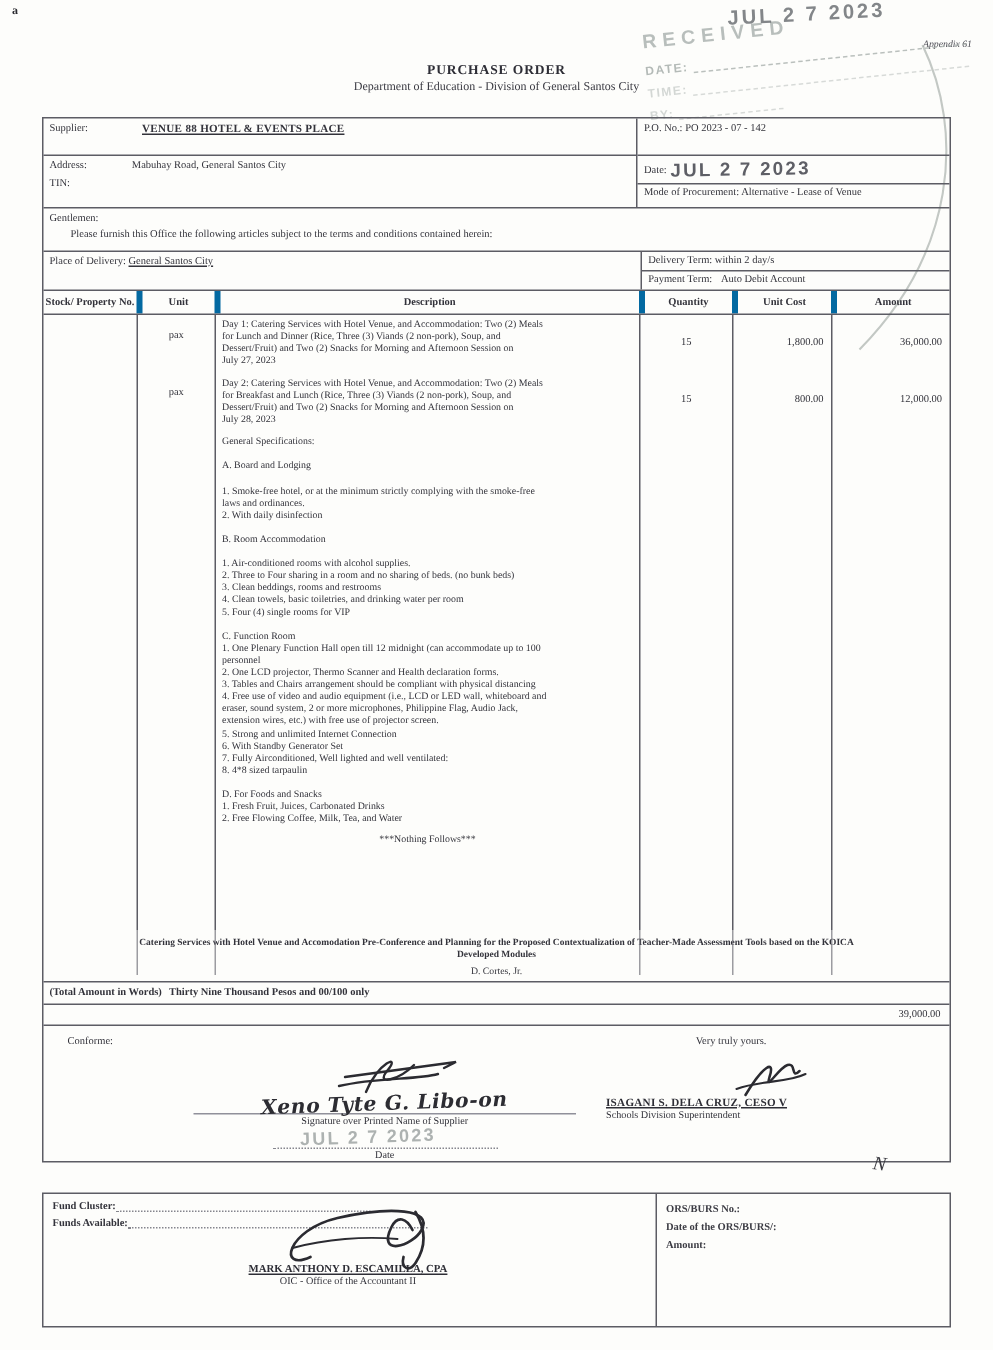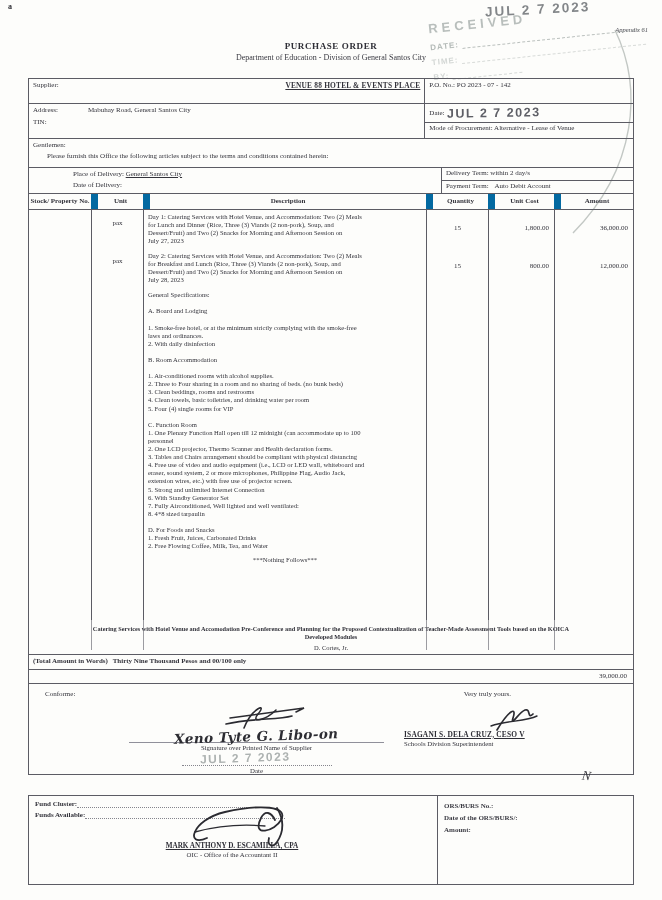--- a/index.html
+++ b/index.html
@@ -32,35 +32,35 @@
   .form{position:absolute;left:28px;top:78px;width:604px;border:1px solid #5c5c64;font-size:7px;}
   .bline{border-top:1px solid #5c5c64;}
   .hgrid{display:flex;}
   .hleft{width:396px;}
   .hright{width:208px;border-left:1px solid #5c5c64;}
   .cellpad{padding:2px 4px;}
   .lblrow{display:flex;align-items:flex-start;}
   .lbl{white-space:nowrap;}
   .supplier-name{font-weight:bold;text-decoration:underline;font-size:7.4px;letter-spacing:.2px;margin-left:36px;}
   .addr-val{margin-left:30px;text-align:right;}
-  .row-supplier{height:20px;justify-content:space-between;}
+  .row-supplier{height:20px;}
   .row-addr{height:30px;}
   .po-row{height:20px;border-bottom:1px solid #5c5c64;padding:2px 4px;}
   .date-row{height:16px;padding:1px 4px;display:flex;align-items:center;}
   .mode-row{border-top:1px solid #5c5c64;padding:1px 4px;height:11px;}
   .gent{height:24px;padding:2px 4px;}
   .gent .ind{margin-left:14px;margin-top:3px;}
-  .deliv-left{width:396px;padding:2px 4px;margin-left:40px;}
+  .deliv-left{width:396px;padding:2px 4px;}
   .underl{text-decoration:underline;}
   .dright-top{padding:1px 4px;border-bottom:1px solid #5c5c64;height:10px;}
   .dright-bot{padding:1px 4px;height:10px;}
 
   
   .thead{display:grid;grid-template-columns:62px 52px 283px 62px 66px 1fr;font-weight:bold;text-align:center;}
-  .thead > div{border-left:7px solid #0369a1;padding:3px 1px;line-height:8.5px;}
+  .thead > div{border-left:4px solid #0369a1;padding:3px 1px;line-height:8.5px;}
   .thead > div:first-child{border-left:none;}
   .tbody{display:grid;grid-template-columns:62px 52px 283px 62px 66px 1fr;height:410px;position:relative;}
   .tbody > div{border-left:1px solid #5c5c64;position:relative;}
   .tbody > div:first-child{border-left:none;}
   .desc-col{padding:3px 4px;font-size:6.6px;line-height:8.1px;}
   .desc-col .line, .desc-block div{white-space:nowrap;}
   .desc-block{margin-bottom:7px;}
   .specs-block div{white-space:nowrap;}
   .nothing{margin-top:6px;text-align:center;font-size:6.6px;}
   .vcell{position:absolute;left:0;width:100%;text-align:center;}
@@ -181,21 +181,20 @@
       <div>Gentlemen:</div>
       <div class="ind">Please furnish this Office the following articles subject to the terms and conditions contained herein:</div>
     </div>
 
     <div class="hgrid bline">
       <div class="deliv-left">
         <div>
           <span>Place of Delivery:</span>
           <span class="underl">General Santos City</span>
         </div>
-        <div style="margin-top:3px;">Date of Delivery:</div>
       </div>
       <div class="hright">
         <div class="dright-top">
           <span>Delivery Term:</span>
           <span>within 2 day/s</span>
         </div>
         <div class="dright-bot">
           <span>Payment Term:</span>
           <span style="margin-left:4px;">Auto Debit Account</span>
         </div>

